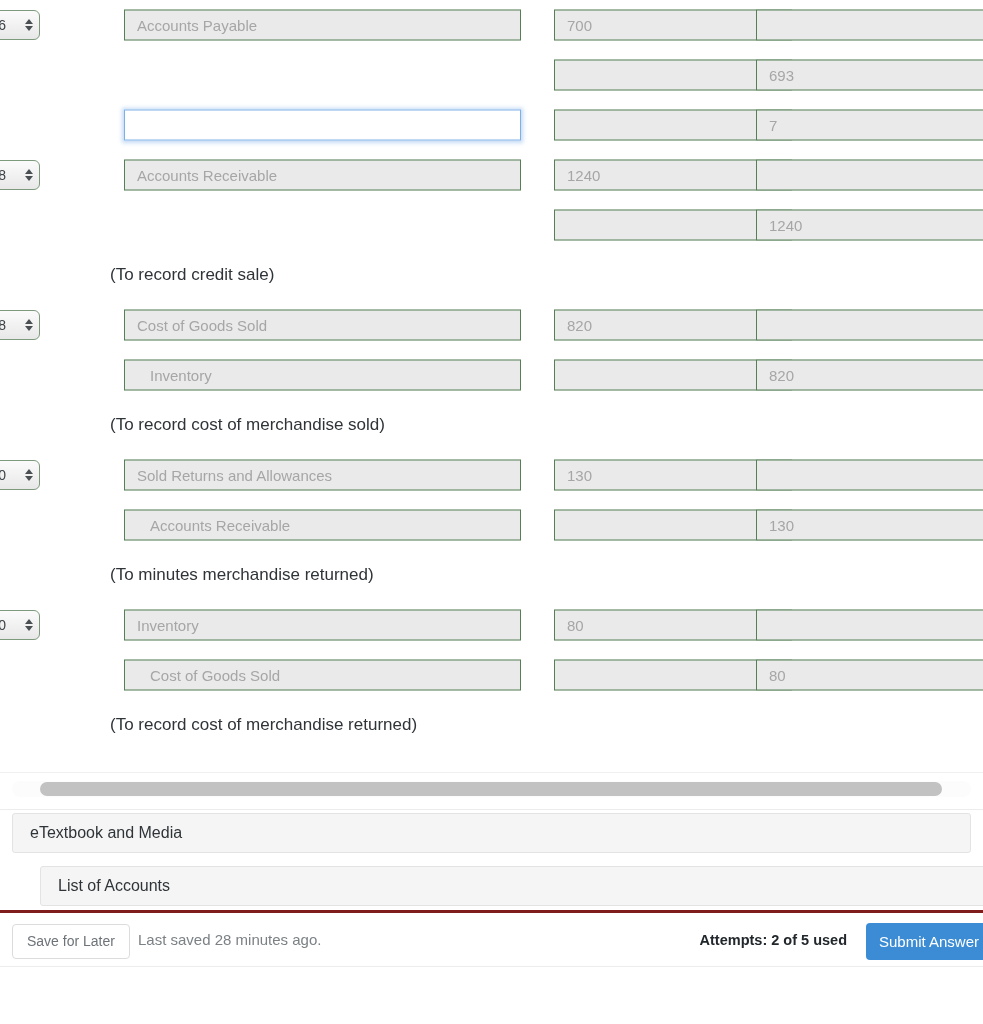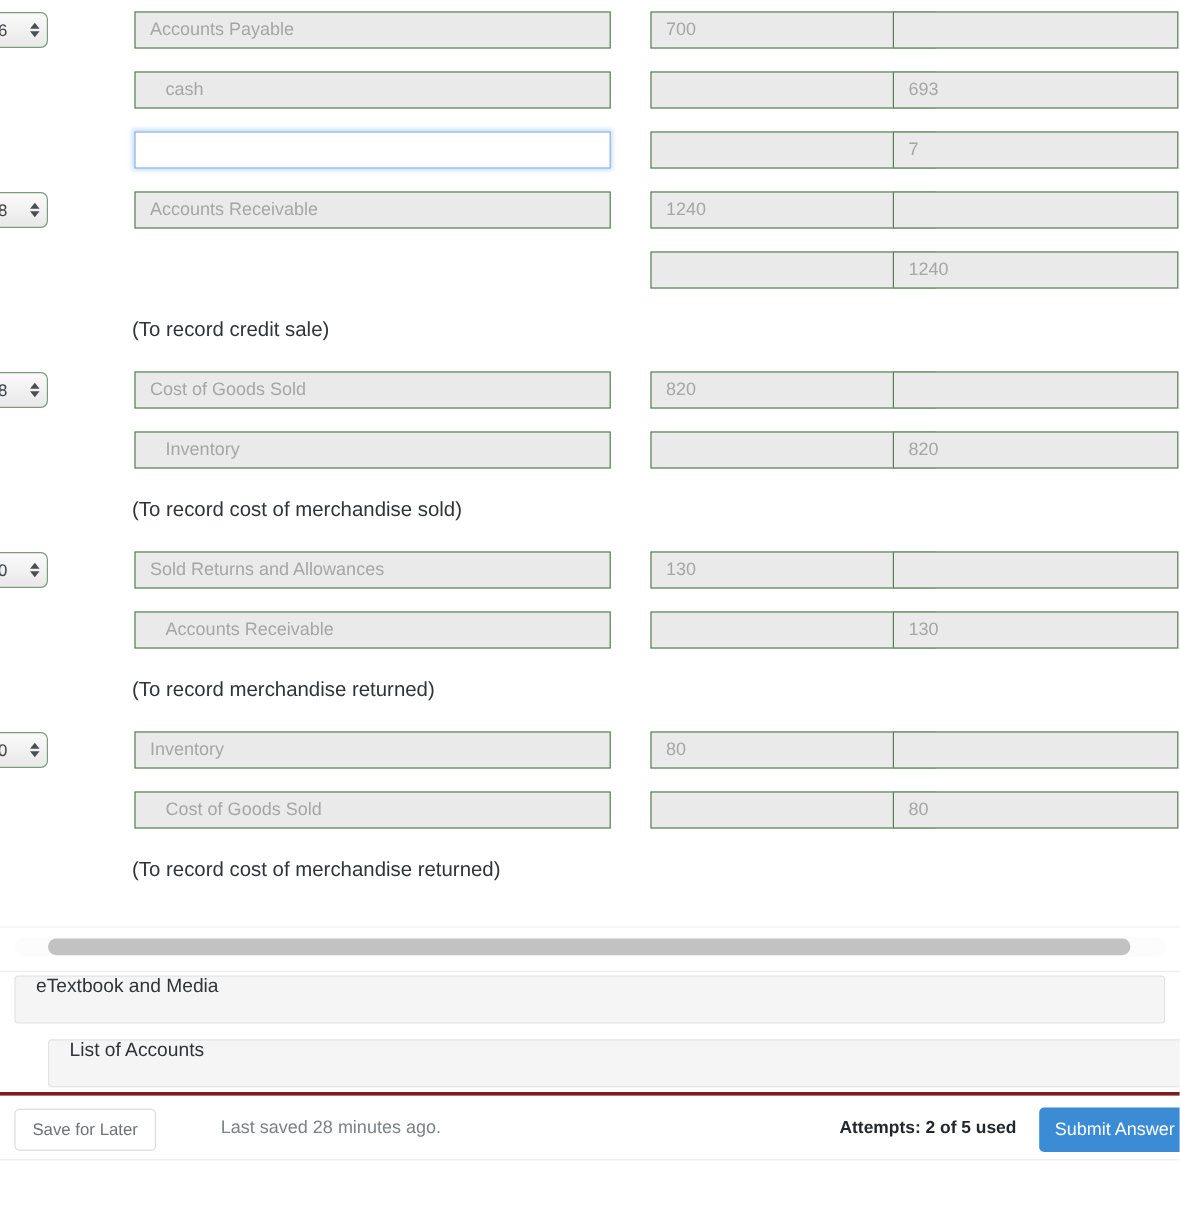--- a/index.html
+++ b/index.html
@@ -97,20 +97,21 @@
     height: 31px;
     border: 1px solid #558055;
     background: #eaeaea;
     font-family: "Liberation Sans", sans-serif;
     font-size: 15px;
     color: #a6a6a6;
     padding: 0 12px;
     line-height: 29px;
     white-space: nowrap;
     overflow: hidden;
+    margin-left: 12px;
   }
   .field.acct { width: 397px; }
   .field.acct.indent { padding-left: 25px; }
   .field.amount {
     width: 238px;
     text-align: left;
   }
   .field.focused {
     background: #ffffff;
     border: 1px solid #7eb0e8;
@@ -180,21 +181,21 @@
   .panel {
     position: absolute;
     left: 12px;
     width: 959px;
     height: 40px;
     box-sizing: border-box;
     background: #f5f5f5;
     border: 1px solid #e3e3e3;
     border-radius: 3px;
     display: flex;
-    align-items: flex-start;
+    align-items: center;
     padding-left: 17px;
     font-size: 16px;
     color: #2f3438;
   }
   .panel.etextbook { top: 813px; }
   .panel.accounts { top: 866px; margin-left: 28px; }
 
   
   .actionbar {
     position: absolute;
@@ -220,21 +221,20 @@
     color: #6d7378;
     line-height: 33px;
     cursor: pointer;
   }
   .last-saved {
     position: absolute;
     left: 138px;
     top: 18px;
     font-size: 15px;
     color: #7b8185;
-    margin-left: 46px;
   }
   .attempts {
     position: absolute;
     right: 162px;
     top: 19px;
     font-size: 14.5px;
     font-weight: bold;
     color: #21272b;
     white-space: nowrap;
   }
@@ -281,23 +281,20 @@
           <div class="field acct">Accounts Payable</div>
         </div>
         <div class="debit-cell">
           <div class="field amount">700</div>
         </div>
         <div class="credit-cell">
           <div class="field amount"></div>
         </div>
       </div>
       <div class="line-row">
-        <div class="acct-cell">
-          <div class="field acct indent">cash</div>
-        </div>
         <div class="debit-cell">
           <div class="field amount"></div>
         </div>
         <div class="credit-cell">
           <div class="field amount">693</div>
         </div>
       </div>
       <div class="line-row">
         <div class="acct-cell">
           <div class="field acct indent focused"></div>
@@ -393,21 +390,21 @@
           <div class="field acct indent">Accounts Receivable</div>
         </div>
         <div class="debit-cell">
           <div class="field amount"></div>
         </div>
         <div class="credit-cell">
           <div class="field amount">130</div>
         </div>
       </div>
       <div class="memo-row">
-        <div class="memo-text">(To record merchandise returned)</div>
+        <div class="memo-text">(To minutes merchandise returned)</div>
       </div>
       <div class="line-row">
         <div class="date-cell">
           <div class="date-select">ne 30</div>
           <span class="spinner">
             <i class="up"></i>
             <i class="down"></i>
           </span>
         </div>
         <div class="acct-cell">

